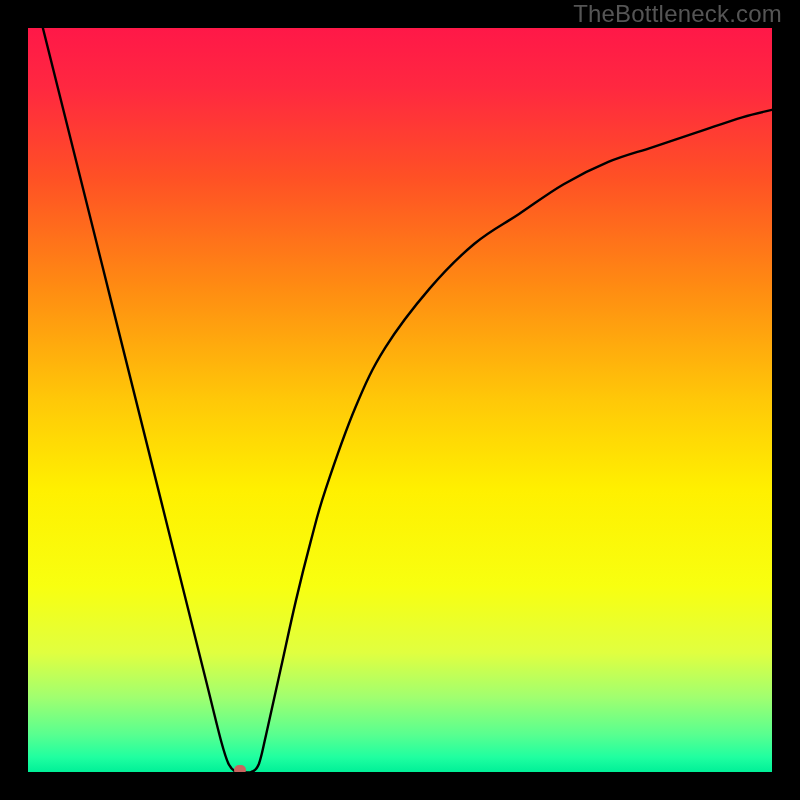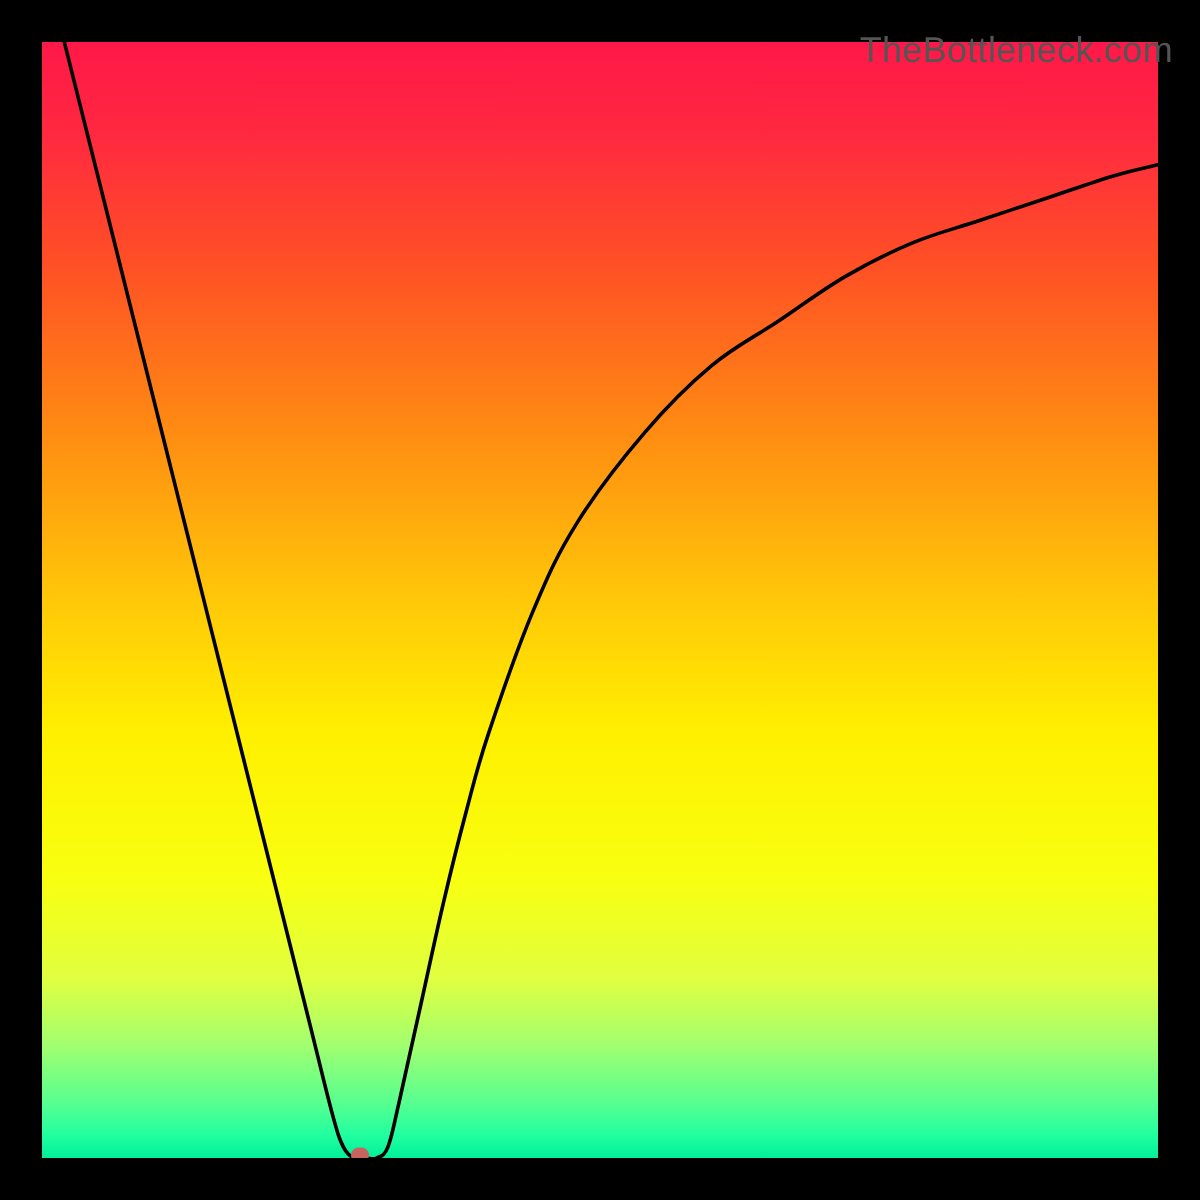--- a/index.html
+++ b/index.html
@@ -5,21 +5,21 @@
   * { margin: 0; padding: 0; box-sizing: border-box; }
   body {
     width: 800px;
     height: 800px;
     background: #000;
     position: relative;
     font-family: Arial, Helvetica, sans-serif;
   }
   .watermark {
     position: absolute;
-    top: 20px;
+    top: 0;
     right: 18px;
     color: #555;
     font-size: 24px;
     font-weight: 500;
     letter-spacing: 0.2px;
     z-index: 10;
   }
   .frame {
     position: absolute;
     top: 28px;

